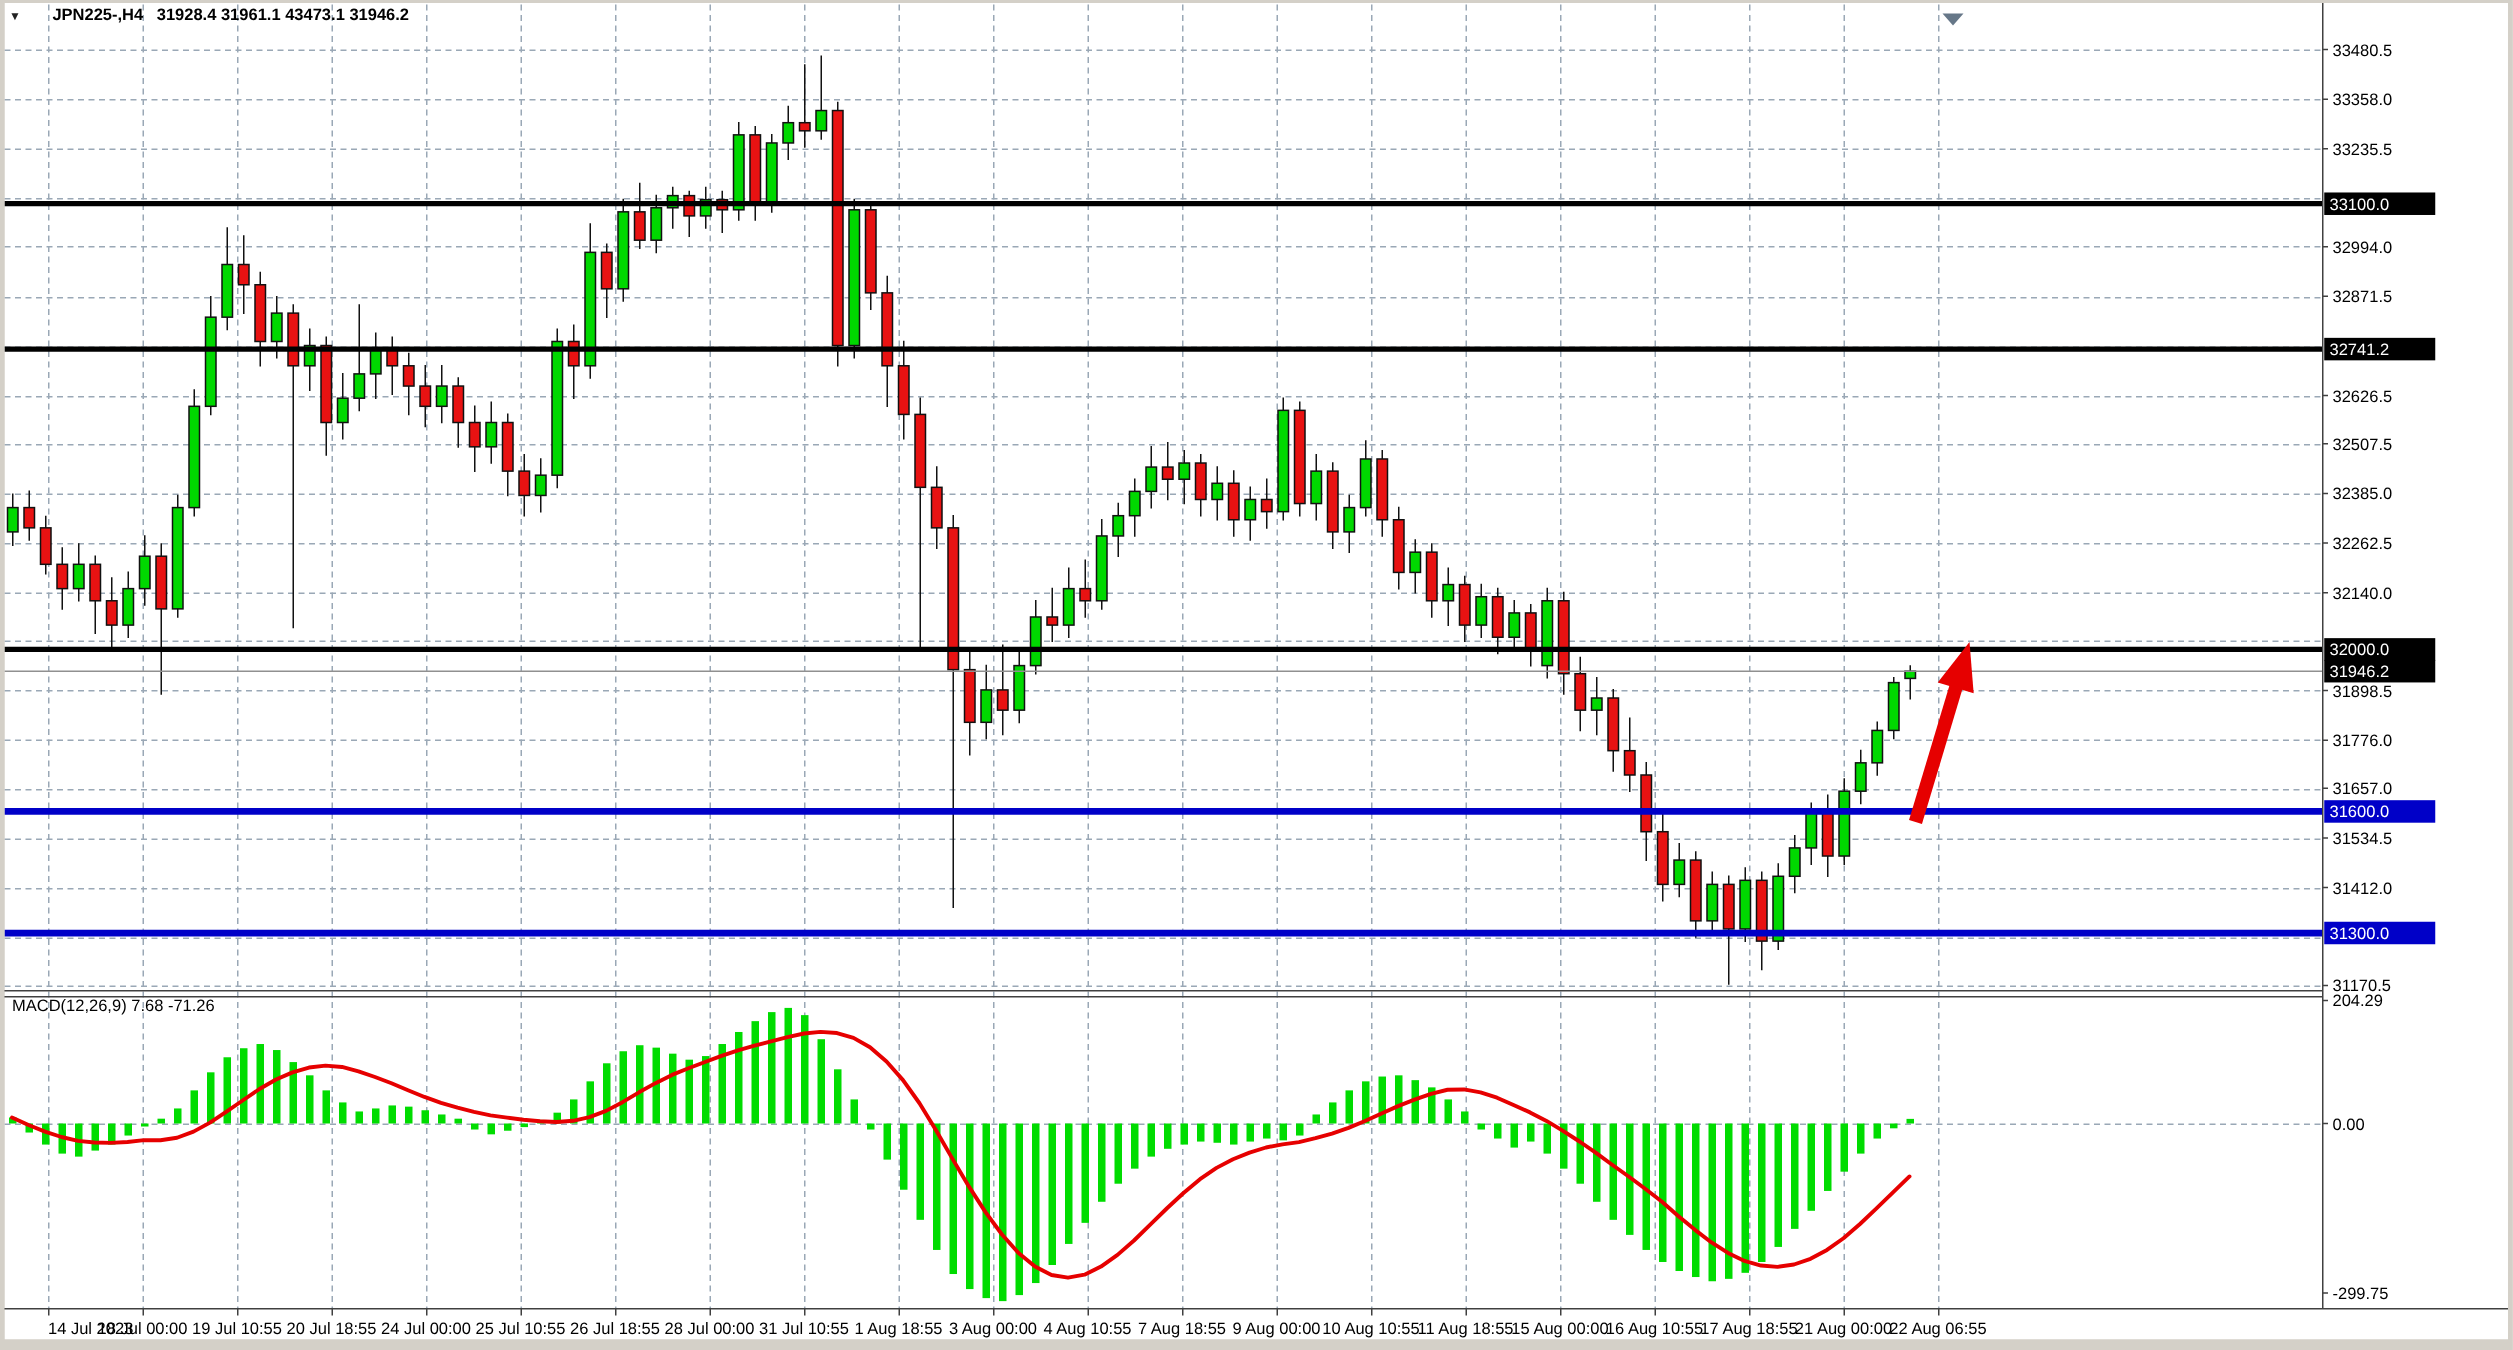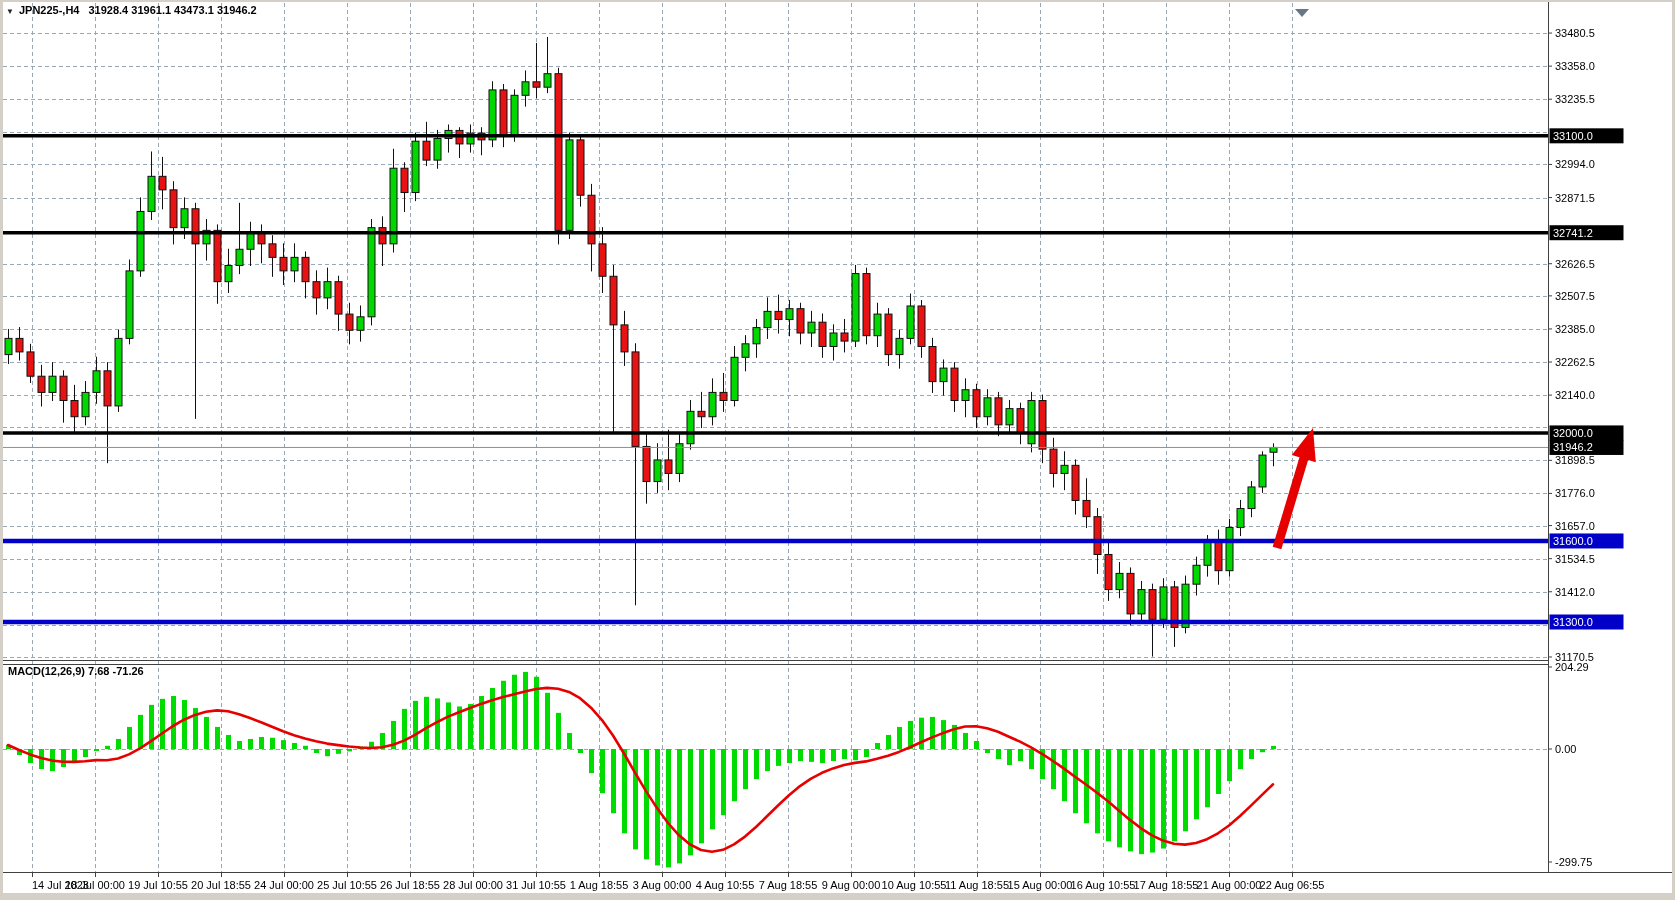--- a/index.html
+++ b/index.html
@@ -1,21 +1,21 @@
 <!DOCTYPE html>
 <html><head>
 <meta charset="utf-8">
 <style>
   html,body{margin:0;padding:0;background:#d4d0c8;font-family:"Liberation Sans",sans-serif;}
   #app{position:relative;width:1675px;height:900px;background:#d4d0c8;overflow:hidden;}
   #chart-svg{position:absolute;left:0;top:0;}
-  .overlay{position:absolute;color:#000;font-size:11px;white-space:nowrap;z-index:5;font-weight:bold;}
+  .overlay{position:absolute;color:#000;font-size:11px;white-space:nowrap;z-index:5;}
   #titlebar{left:6px;top:4px;font-weight:bold;}
   #titlebar .dd{font-size:8px;color:#222;margin-right:5px;cursor:pointer;}
-  #titlebar .sym{margin-right:9px;}
+  #titlebar .sym{margin-right:9px;margin-left:16px;}
   #macd-label{left:8px;top:665px;}
 </style>
 </head>
 <body>
 
 <div id="app">
   <svg id="chart-svg" width="1675" height="900" viewBox="0 0 1675 900">
       <rect x="0" y="0" width="1675" height="900" fill="#d4d0c8"></rect>
       <rect x="3" y="2" width="1669" height="891" fill="#ffffff"></rect>
       <g stroke="#9aa8b6" stroke-width="1" stroke-dasharray="4 3">

